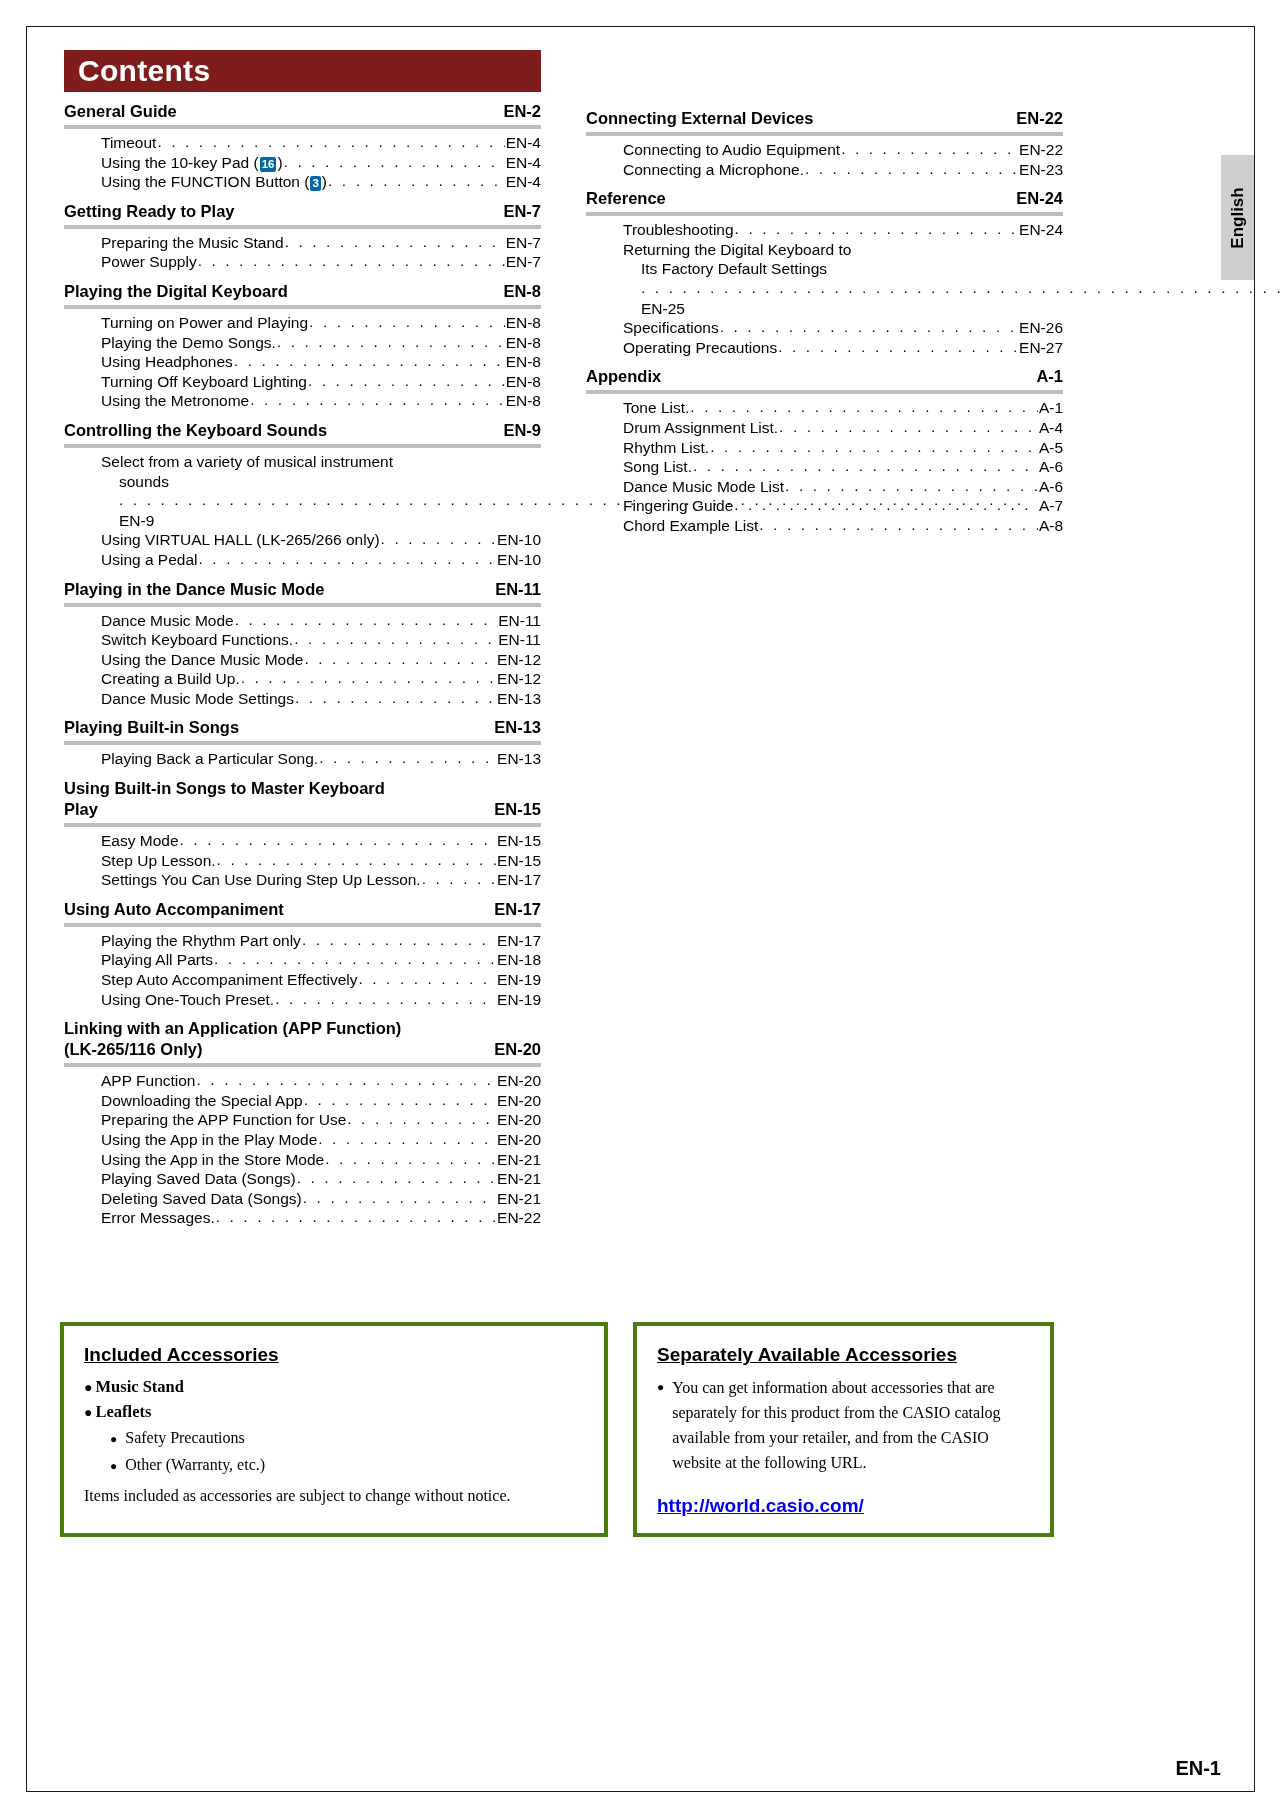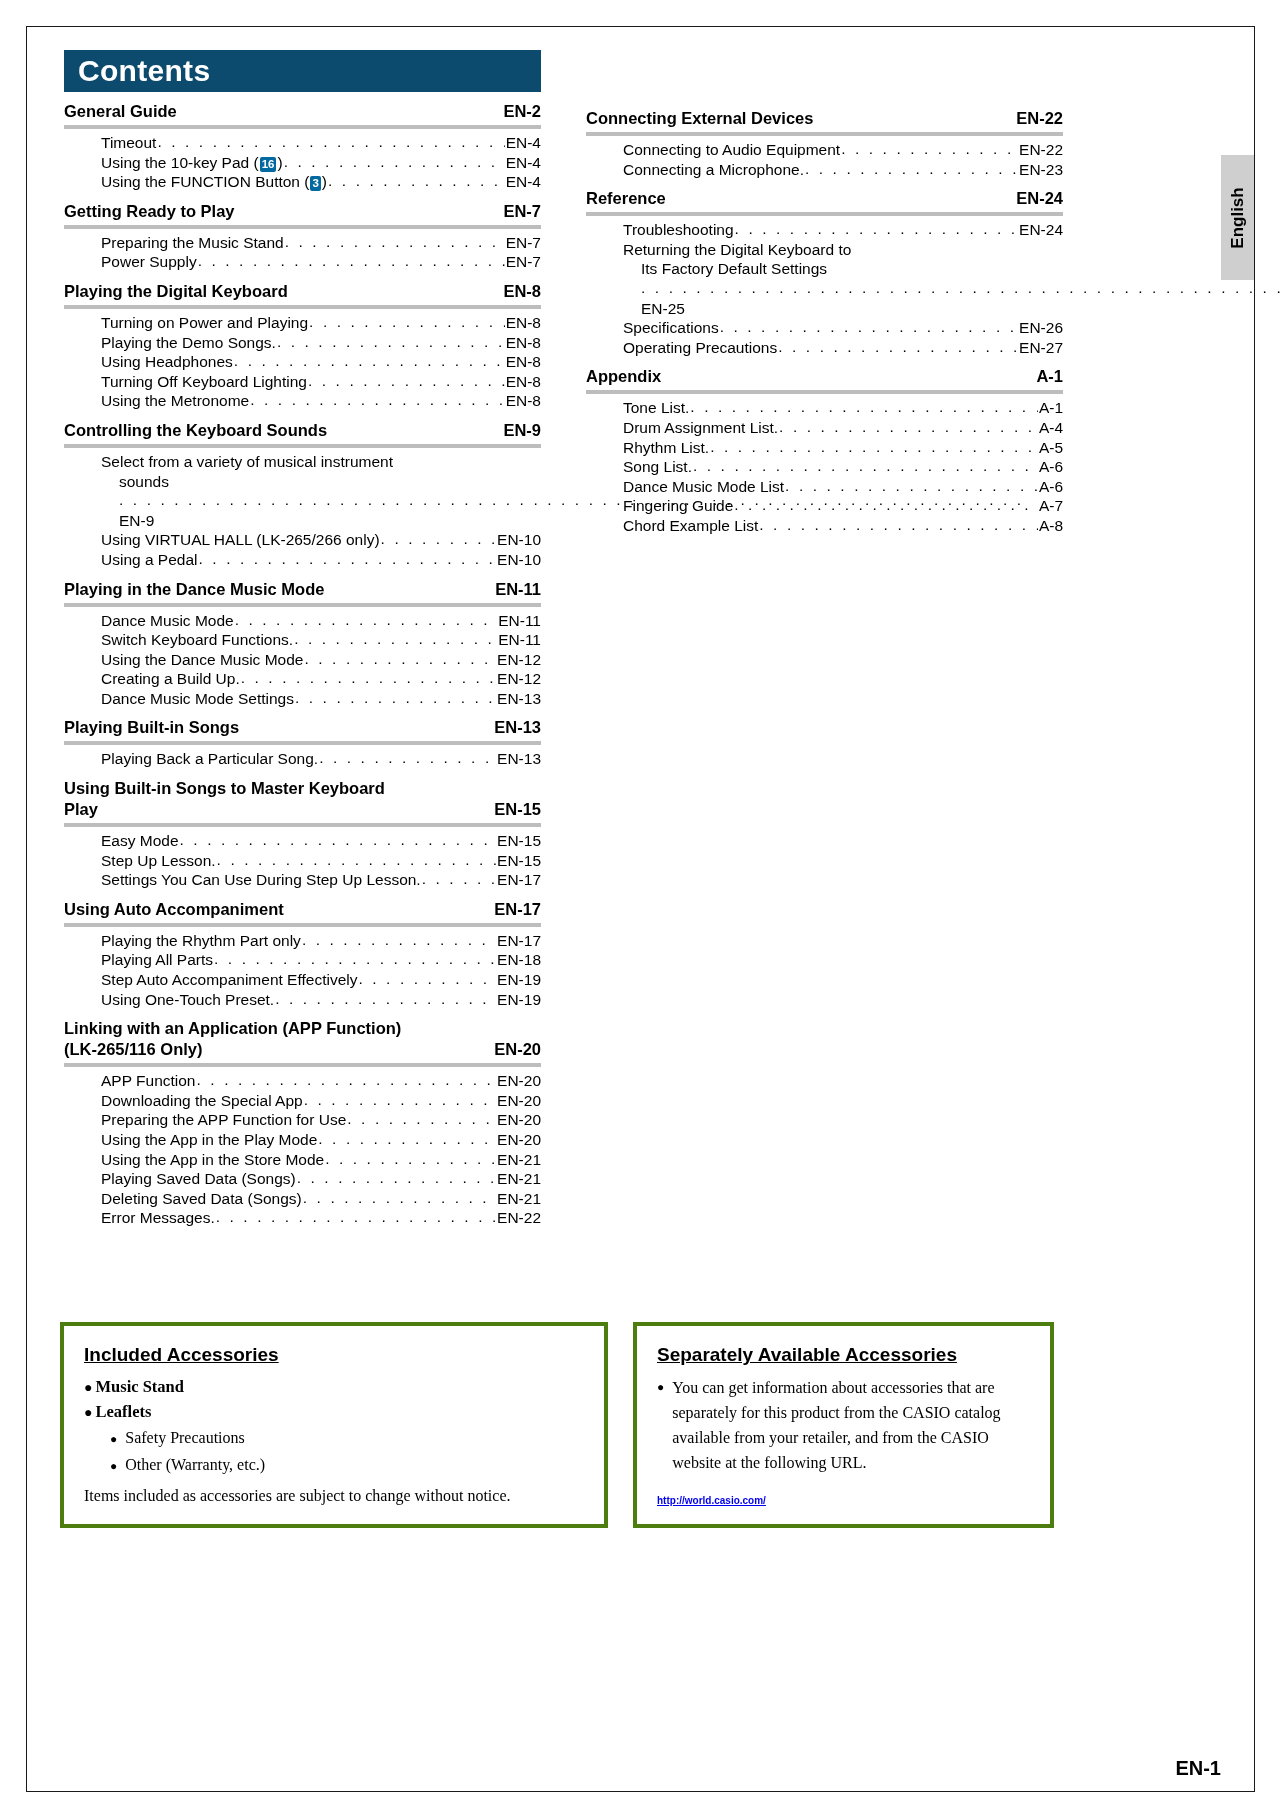--- a/index.html
+++ b/index.html
@@ -41,21 +41,21 @@
     align-items: flex-start;
     gap: 45px;
   }
   .col {
     width: 477px;
     flex: 0 0 auto;
   }
 
   
   .contents-banner {
-    background: #0c4a6e;
+    background: #7f1d1d;
     color: #ffffff;
     font-size: 30px;
     font-weight: bold;
     letter-spacing: 0.3px;
     padding: 5px 0 7px 14px;
     height: 42px;
     box-sizing: border-box;
     line-height: 32px;
     margin-bottom: 7px;
   }
@@ -225,21 +225,21 @@
     display: flex;
     align-items: flex-start;
   }
   .acc-para .dot {
     font-size: 12px;
     margin-right: 8px;
     line-height: 25px;
   }
   .acc-url {
     font-family: "Liberation Sans", sans-serif;
-    font-size: 10px;
+    font-size: 19px;
     font-weight: bold;
     margin-top: 20px;
     display: inline-block;
   }
 
   
   .footer-page {
     position: absolute;
     right: 60px;
     bottom: 38px;

